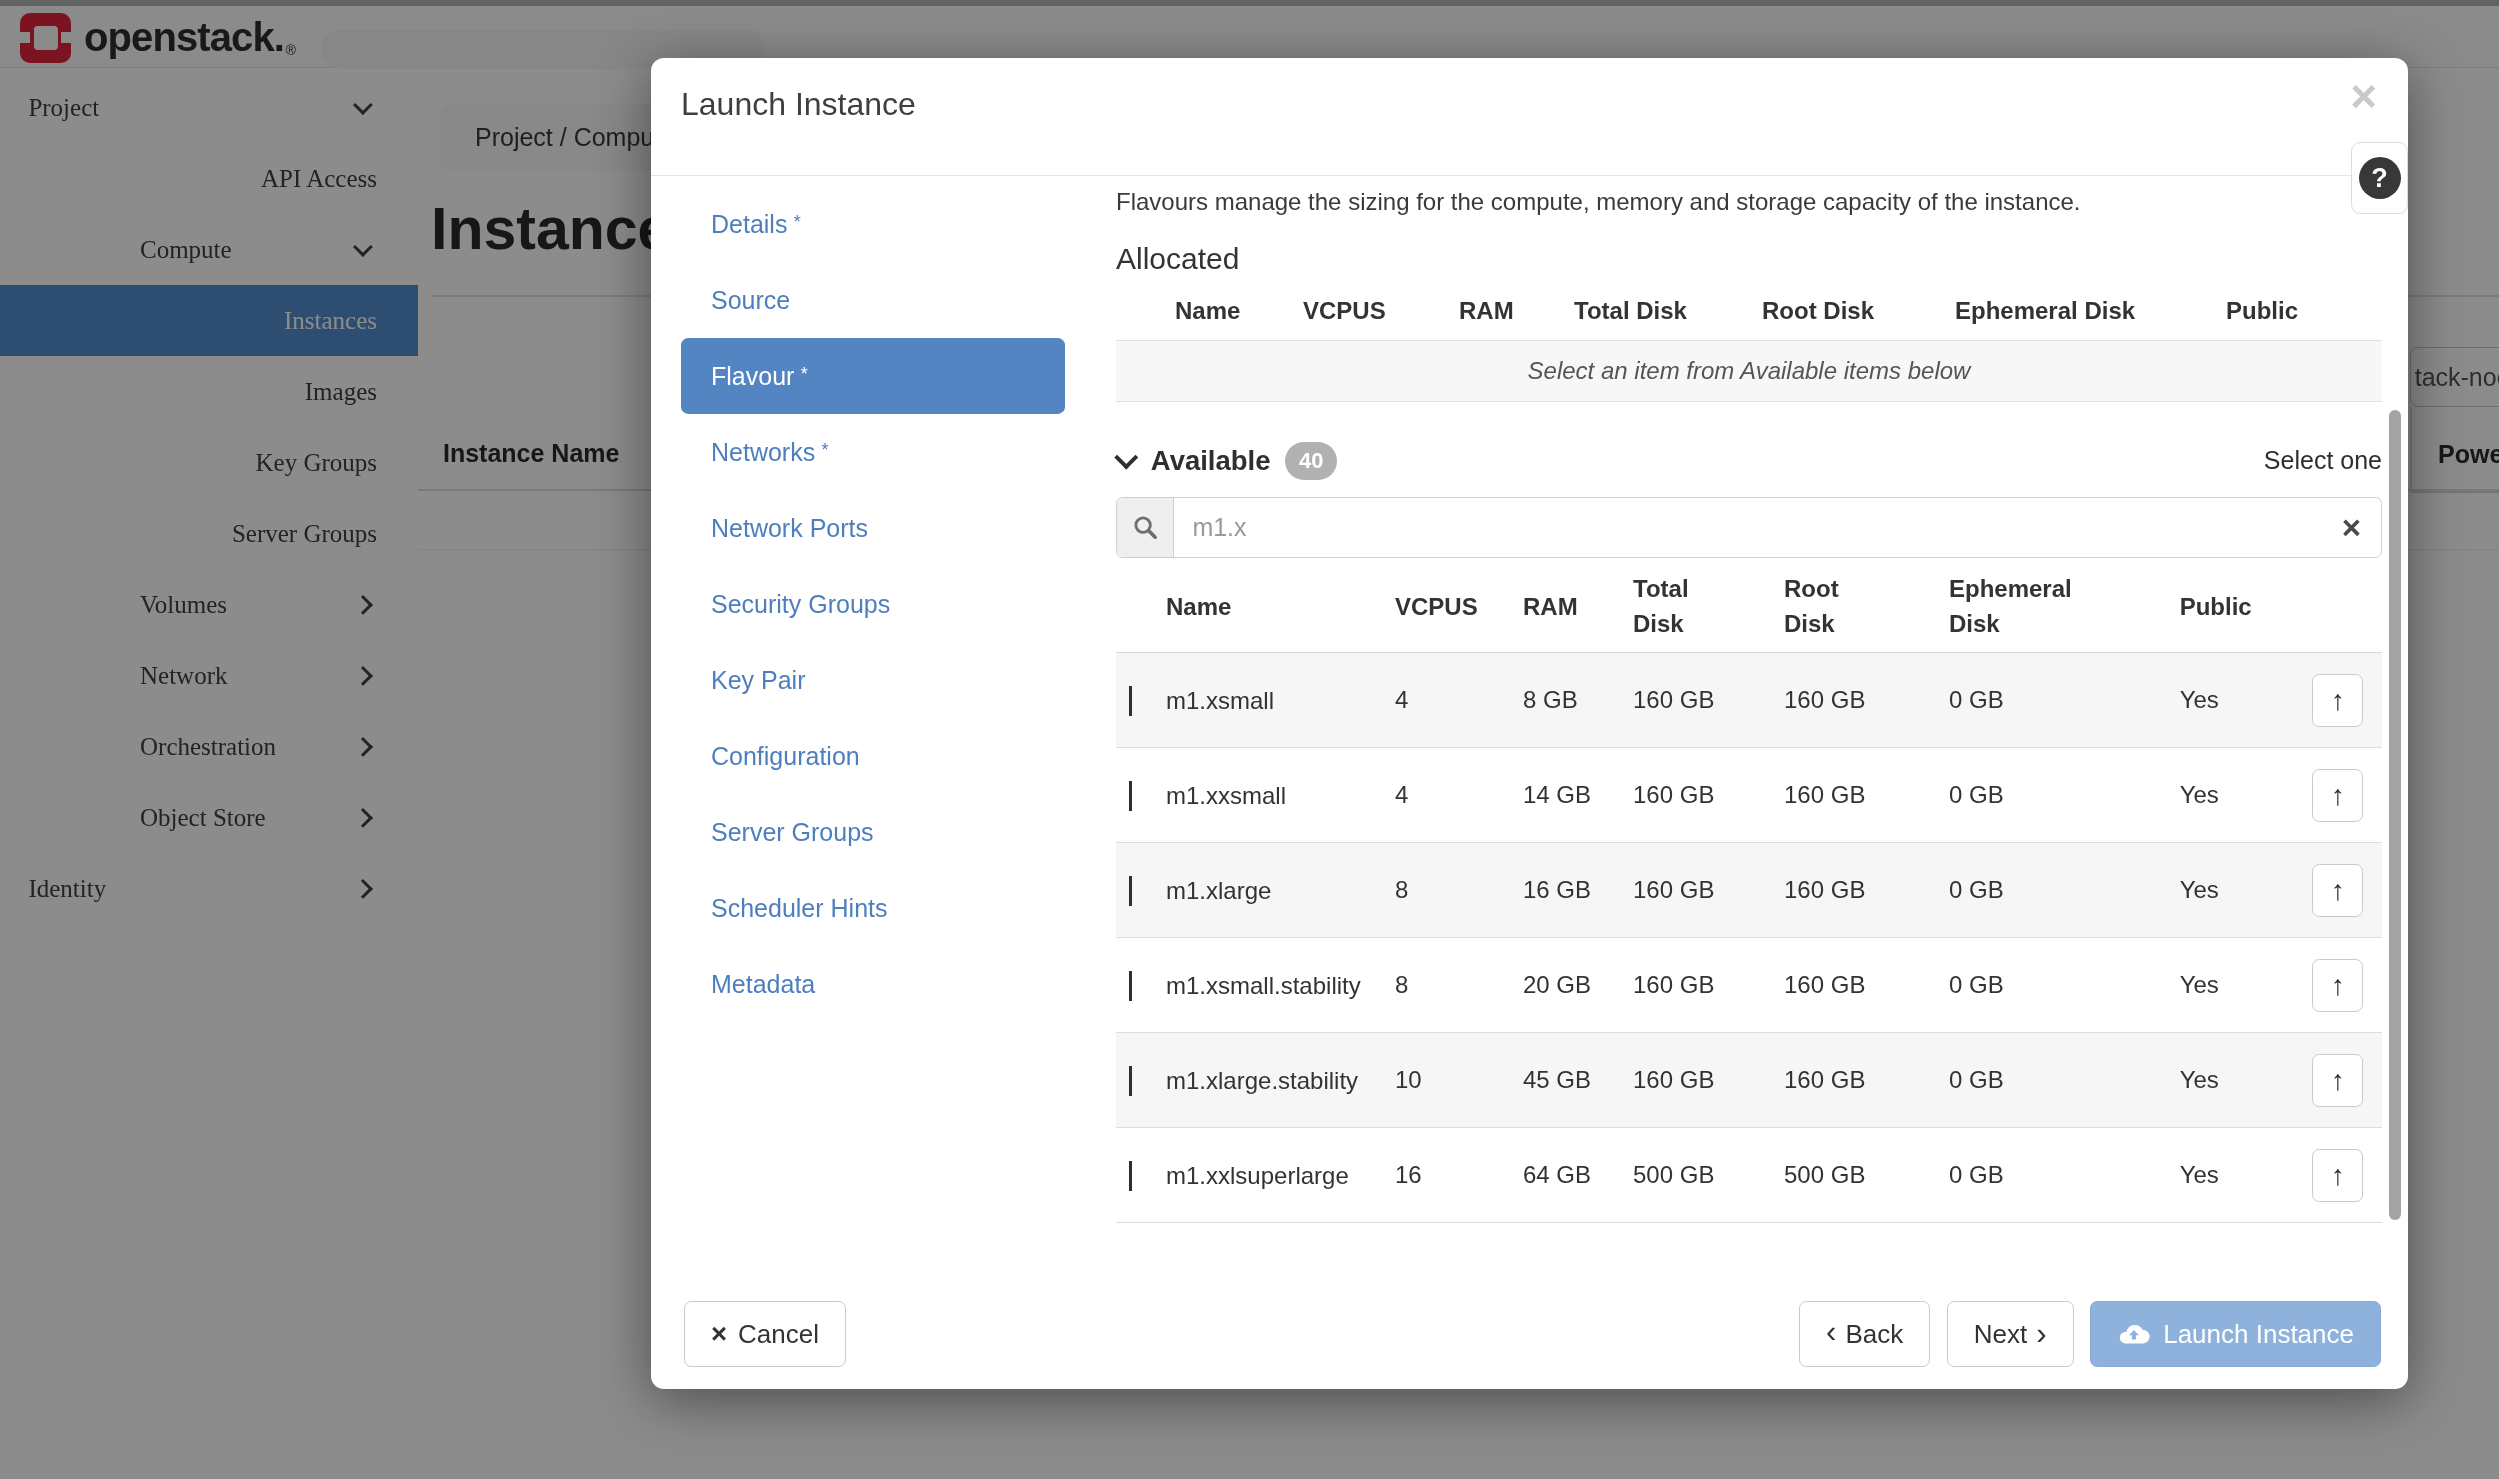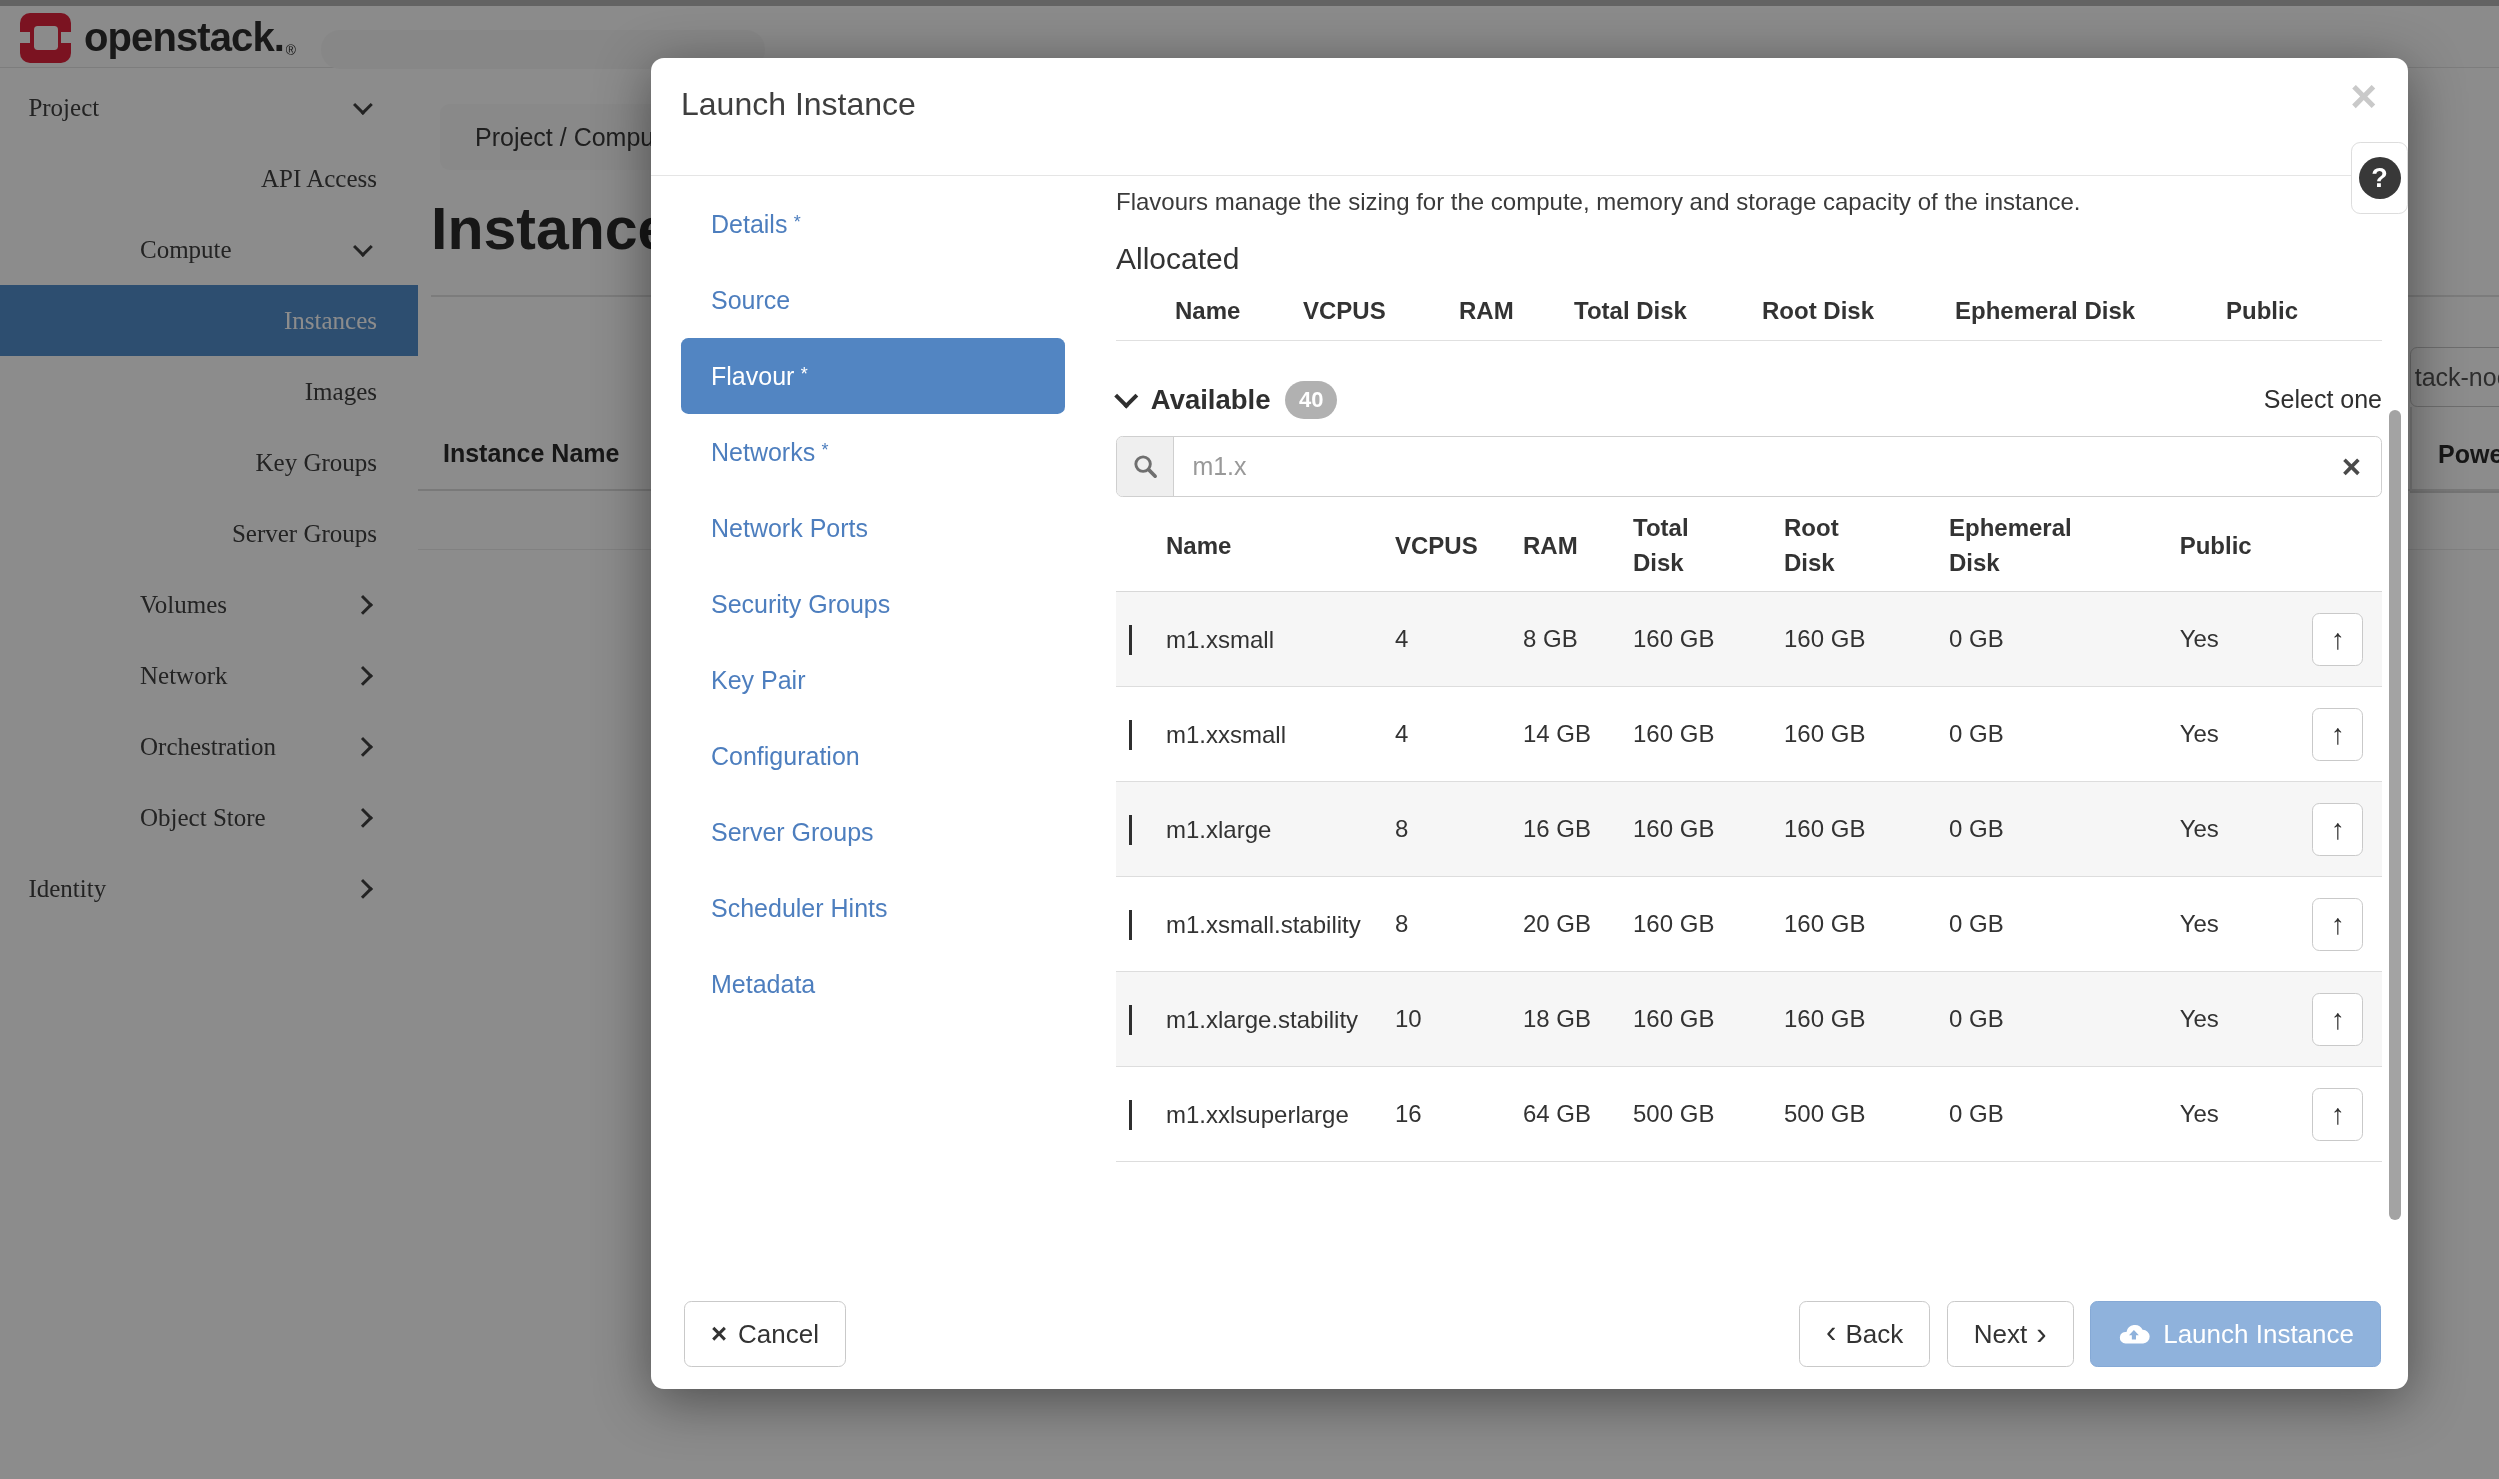--- a/index.html
+++ b/index.html
@@ -264,20 +264,23 @@
 
     <div class="alloc-grid alloc-head" id="alloc-head">
         <span>Name</span>
         <span>VCPUS</span>
         <span>RAM</span>
         <span>Total Disk</span>
         <span>Root Disk</span>
         <span>Ephemeral Disk</span>
         <span>Public</span>
       </div>
+    <div class="alloc-empty">
+      <span>Select an item from Available items below</span>
+    </div>
 
     <div class="avail-bar">
       <span class="avail-caret"></span>
       <span class="avail-title">Available</span>
       <span class="avail-badge">40</span>
       <span class="avail-hint">Select one</span>
     </div>
 
     <div class="searchbox">
       <span class="search-iconcell">
@@ -343,21 +346,21 @@
           <span>160 GB</span>
           <span>160 GB</span>
           <span>0 GB</span>
           <span class="cell-public">Yes</span>
           <button class="row-upbtn">↑</button>
         </div>
         <div class="avail-grid avail-row stripe">
           <span><span class="row-caret"></span></span>
           <span><span class="name-span">m1.xlarge.stability</span></span>
           <span>10</span>
-          <span>18 GB</span>
+          <span>45 GB</span>
           <span>160 GB</span>
           <span>160 GB</span>
           <span>0 GB</span>
           <span class="cell-public">Yes</span>
           <button class="row-upbtn">↑</button>
         </div>
         <div class="avail-grid avail-row">
           <span><span class="row-caret"></span></span>
           <span><span class="name-span">m1.xxlsuperlarge</span></span>
           <span>16</span>

